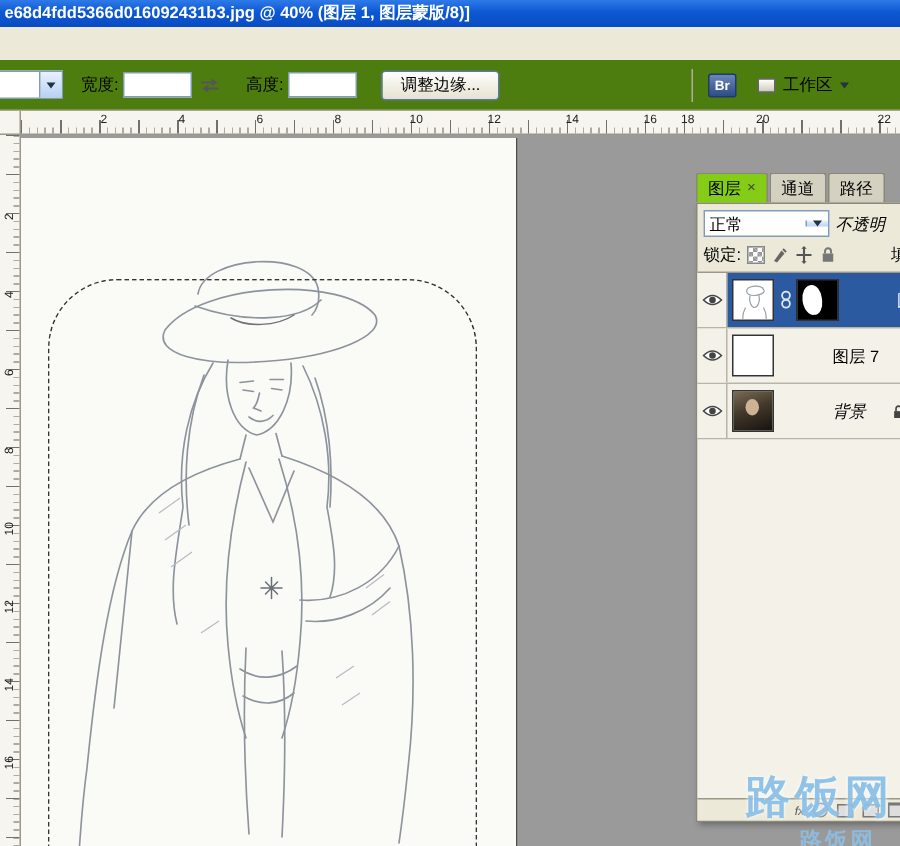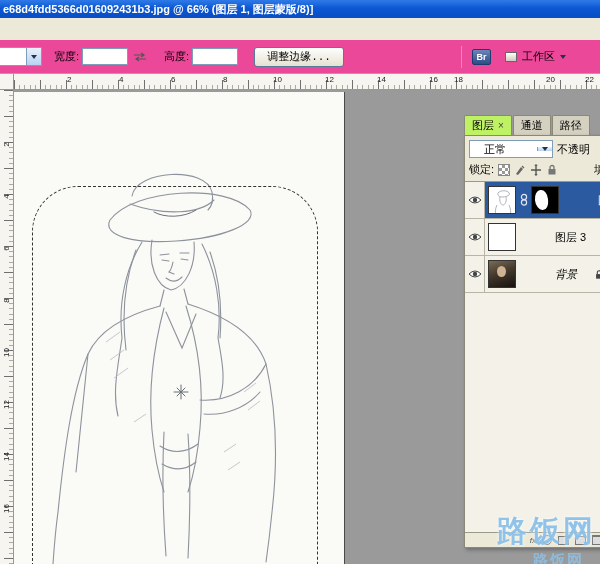--- a/index.html
+++ b/index.html
@@ -11,32 +11,32 @@
   .titlebar { position:absolute; left:0; top:0; width:100%; height:18px;
     background:linear-gradient(180deg,#2f7ae8 0%,#0c58d2 45%,#0a4cc4 100%);
     color:#fff; font-size:11px; font-weight:bold; line-height:18px; padding-left:3px; white-space:nowrap; }
 
   
   .menubar { position:absolute; top:18px; left:0; width:100%; height:22px; background:#ECE9D8;
     border-bottom:1px solid #d9d5c6; display:flex; align-items:center; padding-left:4px; font-size:12px; color:#000; }
   .menu-item { padding:2px 8px; cursor:default; }
 
   
-  .optionsbar { position:absolute; top:40px; left:0; width:100%; height:34px; background:#ec4899;
+  .optionsbar { position:absolute; top:40px; left:0; width:100%; height:34px; background:#4d7c0f;
     border-bottom:1px solid #a8a593; display:flex; align-items:center; font-size:11px; }
   .preset-combo { width:46px; height:19px; margin-left:-4px; background:#fff; border:1px solid #7F9DB9; display:flex; }
   .combo-btn { margin-left:auto; width:15px; background:linear-gradient(#e9f1fc,#b8d2f4); border-left:1px solid #7F9DB9;
     display:flex; align-items:center; justify-content:center; }
   .tri-down { width:0; height:0; border-left:3px solid transparent; border-right:3px solid transparent; border-top:4px solid #234; }
   .opt-label { margin-left:12px; margin-right:3px; white-space:nowrap; }
   .opt-input { width:46px; height:17px; border:1px solid #7F9DB9; background:#fff; font-size:11px; padding:0 2px;
     font-family:"Liberation Sans","DejaVu Sans",sans-serif; }
   .swap-icon { margin:0 5px; display:flex; align-items:center; }
   .refine-btn { margin-left:16px; height:20px; padding:0 12px; font-size:11px; border:1px solid #5a7a9c; border-radius:3px;
-    background:linear-gradient(#fefefc,#e6e2d2); font-family:Liberation Mono, monospace; }
+    background:linear-gradient(#fefefc,#e6e2d2); font-family:Liberation Sans, sans-serif; }
   .flex-spacer { flex:1; }
   .opt-sep { width:1px; height:22px; background:#b0ad9c; }
   .br-icon { width:19px; height:16px; margin:0 10px; background:linear-gradient(#6b86b8,#2d4d86); color:#fff; font-size:9px;
     font-weight:bold; display:flex; align-items:center; justify-content:center; border-radius:2px; border:1px solid #1e3a6e; }
   .workspace-btn { display:flex; align-items:center; gap:5px; margin-right:30px; padding:2px 4px;font-family:Liberation Mono, monospace; }
   .ws-icon { width:12px; height:10px; border:1px solid #666; background:linear-gradient(#fff,#cfcab8); }
 
   
   .ruler-corner { position:absolute; left:0; top:74px; width:14px; height:16px; background:#f6f5ef;
     border-right:1px solid #9a9888; border-bottom:1px solid #9a9888; }
@@ -61,28 +61,28 @@
     border-right:1px solid #4a4a4a; overflow:hidden; }
   .sketch-svg { position:absolute; left:0; top:0; }
   .selection { position:absolute; left:18px; top:94px; width:286px; height:520px;
     border:1px dashed #333; border-radius:46px; }
 
   
   .layers-panel { position:absolute; left:464px; top:116px; width:146px; height:432px; font-size:11px; }
   .panel-tabs { display:flex; height:19px; align-items:flex-end; }
   .tab { padding:2px 7px 2px 7px; background:#d5d1c1; border:1px solid #8a8878; border-bottom:none;
     margin-right:1px; border-radius:2px 2px 0 0; display:flex; align-items:center; gap:4px; white-space:nowrap; }
-  .tab.active { background:#bef264; position:relative; z-index:2; }
+  .tab.active { background:#84cc16; position:relative; z-index:2; }
   .tab-close { font-size:10px; color:#444; }
   .panel-body { position:absolute; top:19px; left:0; right:0; bottom:0; background:#ECE9D8;
     border:1px solid #8a8878; box-shadow:2px 2px 4px rgba(0,0,0,.3); display:flex; flex-direction:column; }
   .blend-row { display:flex; align-items:center; padding:4px 4px 2px 4px; gap:4px; }
   .blend-combo { width:84px; height:18px; background:#fff; border:1px solid #7F9DB9; display:flex; align-items:center; }
-  .blend-value { flex:1; padding-left:14px; white-space:nowrap; overflow:hidden; }
-  .opacity-label { white-space:nowrap; }
+  .blend-value { flex:1; padding-left:3px; white-space:nowrap; overflow:hidden; }
+  .opacity-label { white-space:nowrap;font-style:italic; }
   .lock-row { display:flex; align-items:center; padding:2px 4px 4px 4px; gap:3px; }
   .lock-icon { width:13px; height:13px; display:flex; align-items:center; justify-content:center; }
   .checker { width:12px; height:12px; border:1px solid #888; background-color:#fff;
     background-image:linear-gradient(45deg,#999 25%,transparent 25%,transparent 75%,#999 75%),
                      linear-gradient(45deg,#999 25%,transparent 25%,transparent 75%,#999 75%);
     background-size:6px 6px; background-position:0 0,3px 3px; }
   .fill-label { margin-left:auto; white-space:nowrap; }
   .layers-list { border-top:1px solid #9a9888; background:#f3f1e8; }
   .layer-row { display:flex; align-items:stretch; height:37px; border-bottom:1px solid #b8b5a6; }
   .eye-cell { width:20px; display:flex; align-items:center; justify-content:center;
@@ -112,21 +112,21 @@
     color:#8cc1e8; opacity:.95; text-shadow:0 0 3px #ffffff; }
   .watermark-sub { position:absolute; right:16px; bottom:-6px; font-size:15px; font-weight:bold;
     color:#8cc1e8; opacity:.85; letter-spacing:2px; }
 </style>
 </head>
 <body>
 
 <div class="screen">
 
   <div class="titlebar">
-    <span>e68d4fdd5366d016092431b3.jpg @ 66% (图层 1, 图层蒙版/8)]</span>
+    <span>e68d4fdd5366d016092431b3.jpg @ 40% (图层 1, 图层蒙版/8)]</span>
   </div>
 
 
   <div class="optionsbar">
     <div class="preset-combo">
       <div class="combo-btn">
           <div class="tri-down"></div>
         </div>
     </div>
     <span class="opt-label">宽度:</span>
@@ -154,21 +154,21 @@
   <div class="h-ruler">
     <span class="h-tick" style="left:53px">2</span>
     <span class="h-tick" style="left:105px">4</span>
     <span class="h-tick" style="left:157px">6</span>
     <span class="h-tick" style="left:209px">8</span>
     <span class="h-tick" style="left:259px">10</span>
     <span class="h-tick" style="left:311px">12</span>
     <span class="h-tick" style="left:363px">14</span>
     <span class="h-tick" style="left:415px">16</span>
     <span class="h-tick" style="left:440px">18</span>
-    <span class="h-tick" style="left:532px">20</span>
+    <span class="h-tick" style="left:490px">20</span>
     <span class="h-tick" style="left:571px">22</span>
   </div>
   <div class="v-ruler">
     <span class="v-tick" style="top:50px">2</span>
     <span class="v-tick" style="top:102px">4</span>
     <span class="v-tick" style="top:154px">6</span>
     <span class="v-tick" style="top:206px">8</span>
     <span class="v-tick" style="top:258px">10</span>
     <span class="v-tick" style="top:310px">12</span>
     <span class="v-tick" style="top:362px">14</span>
@@ -300,21 +300,21 @@
 
         <div class="layer-row">
           <div class="eye-cell">
             <svg width="14" height="10" viewBox="0 0 14 10">
               <path d="M1 5 Q7 -1 13 5 Q7 11 1 5 Z" fill="#fff" stroke="#444"></path>
                 <circle cx="7" cy="5" r="2.2" fill="#444"></circle>
             </svg>
           </div>
           <div class="row-main">
             <div class="thumb"></div>
-            <span class="layer-name">图层 3</span>
+            <span class="layer-name">图层 7</span>
           </div>
         </div>
 
         <div class="layer-row">
           <div class="eye-cell">
             <svg width="14" height="10" viewBox="0 0 14 10">
               <path d="M1 5 Q7 -1 13 5 Q7 11 1 5 Z" fill="#fff" stroke="#444"></path>
                 <circle cx="7" cy="5" r="2.2" fill="#444"></circle>
             </svg>
           </div>

